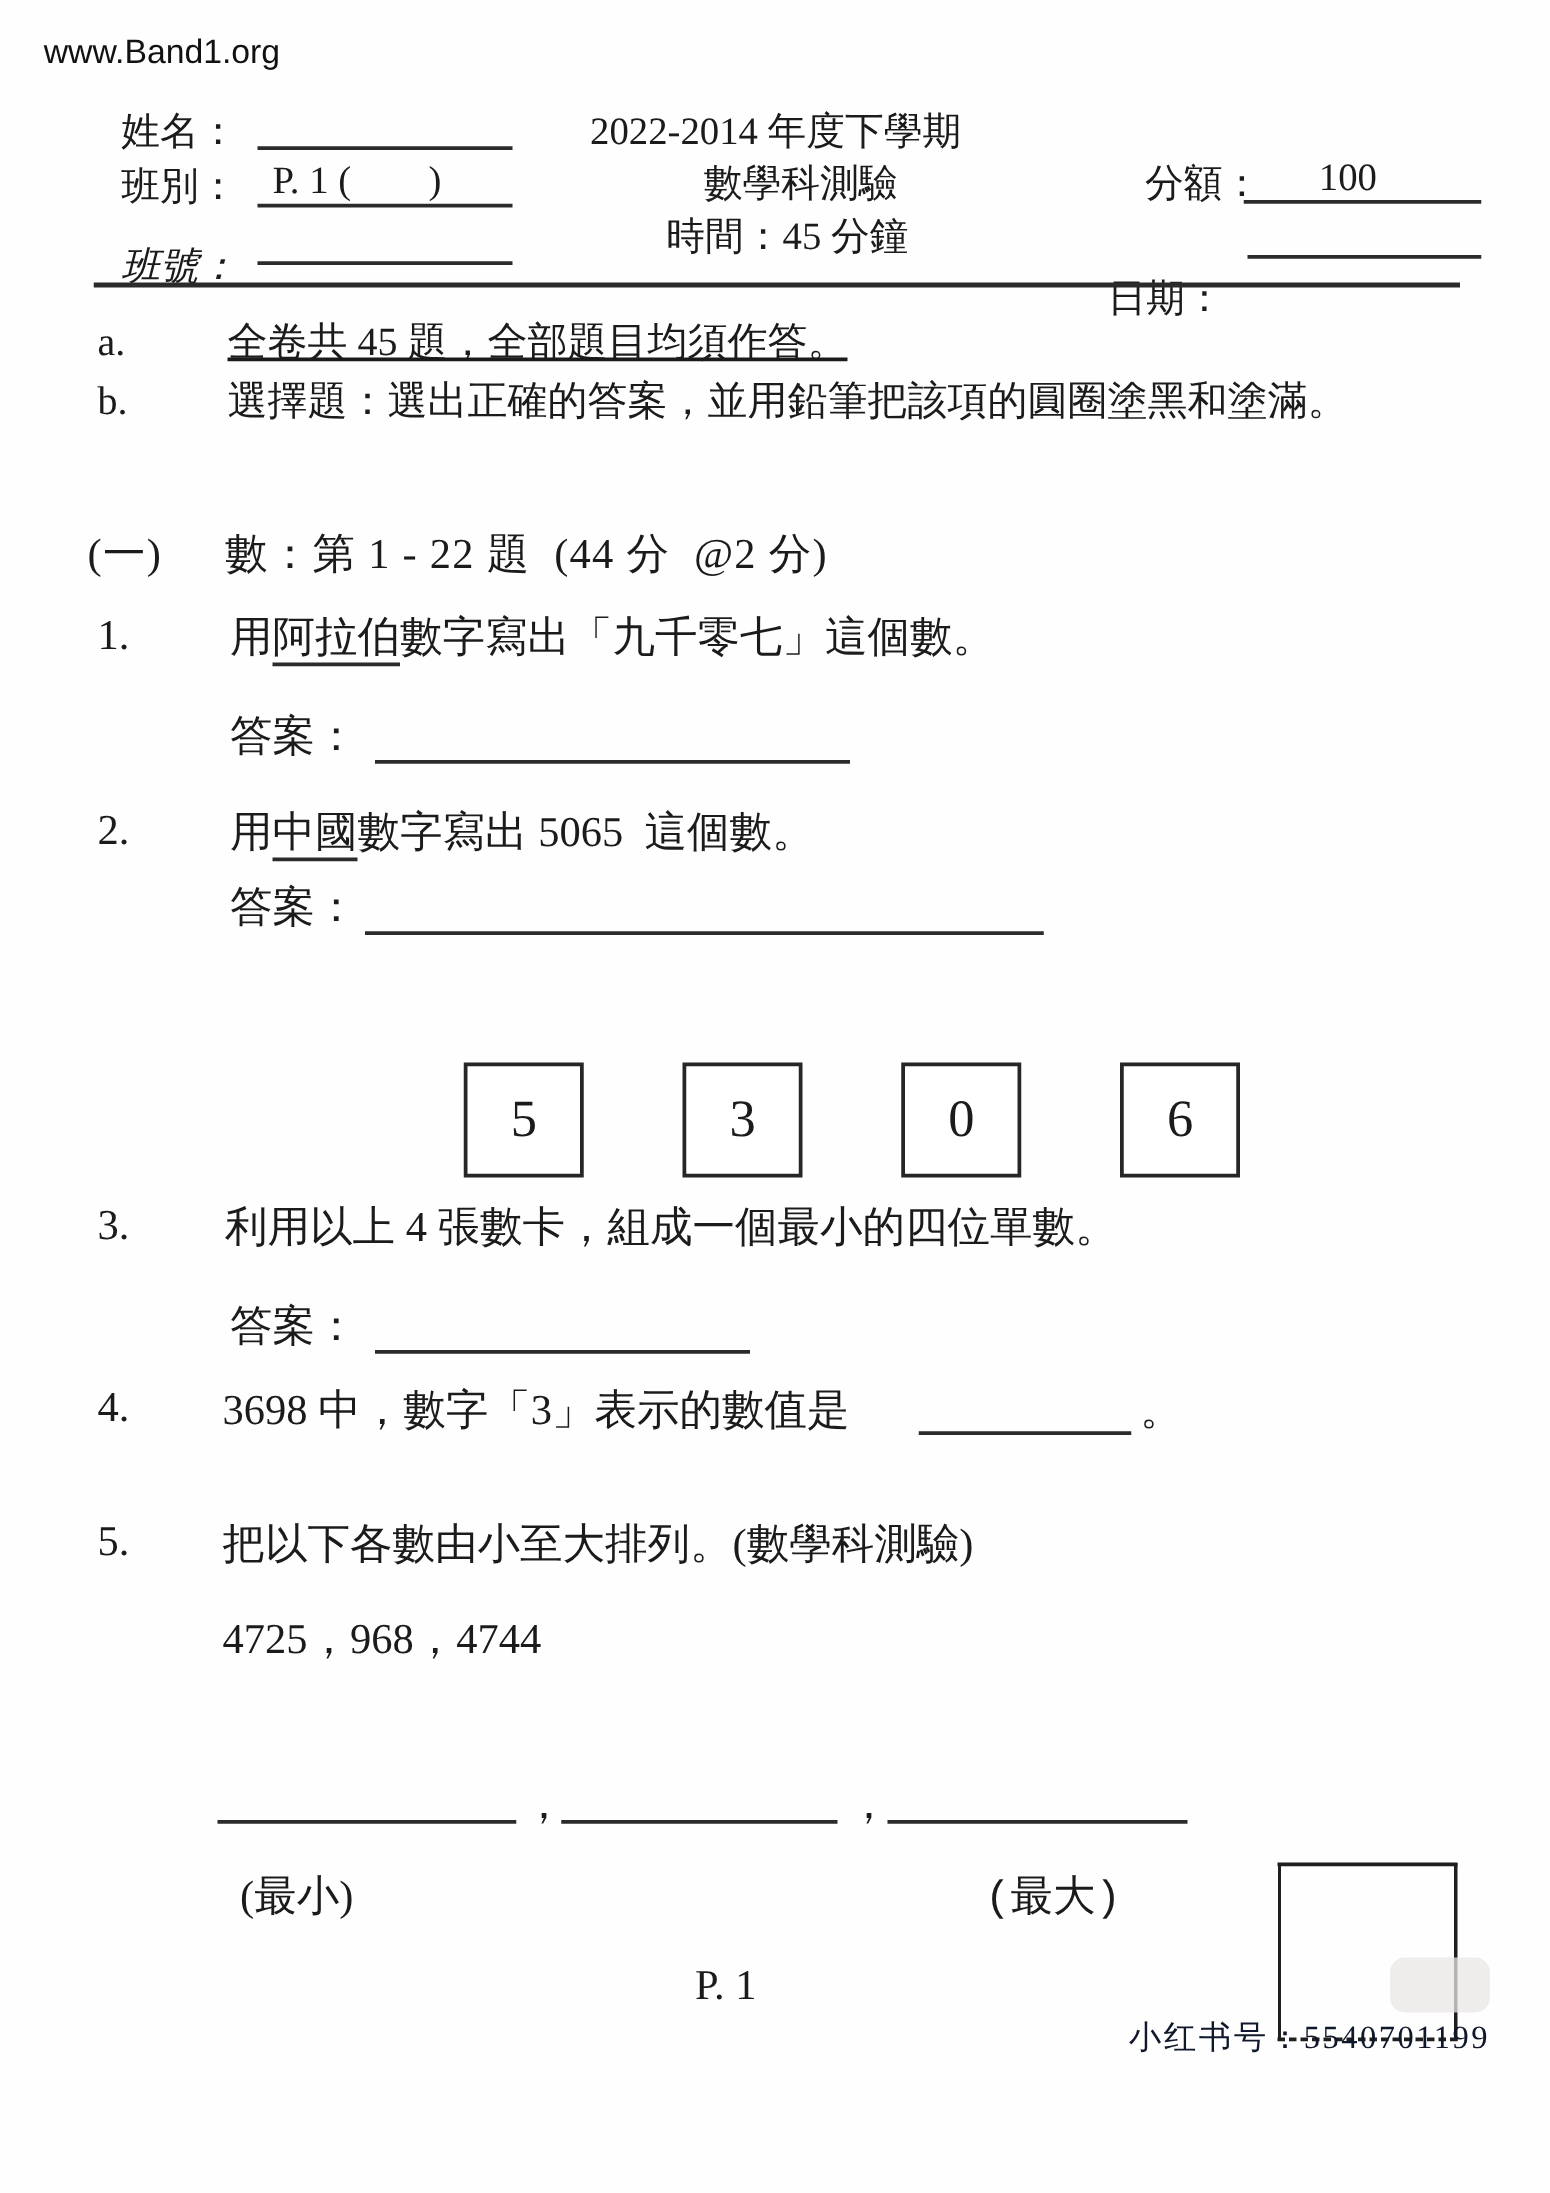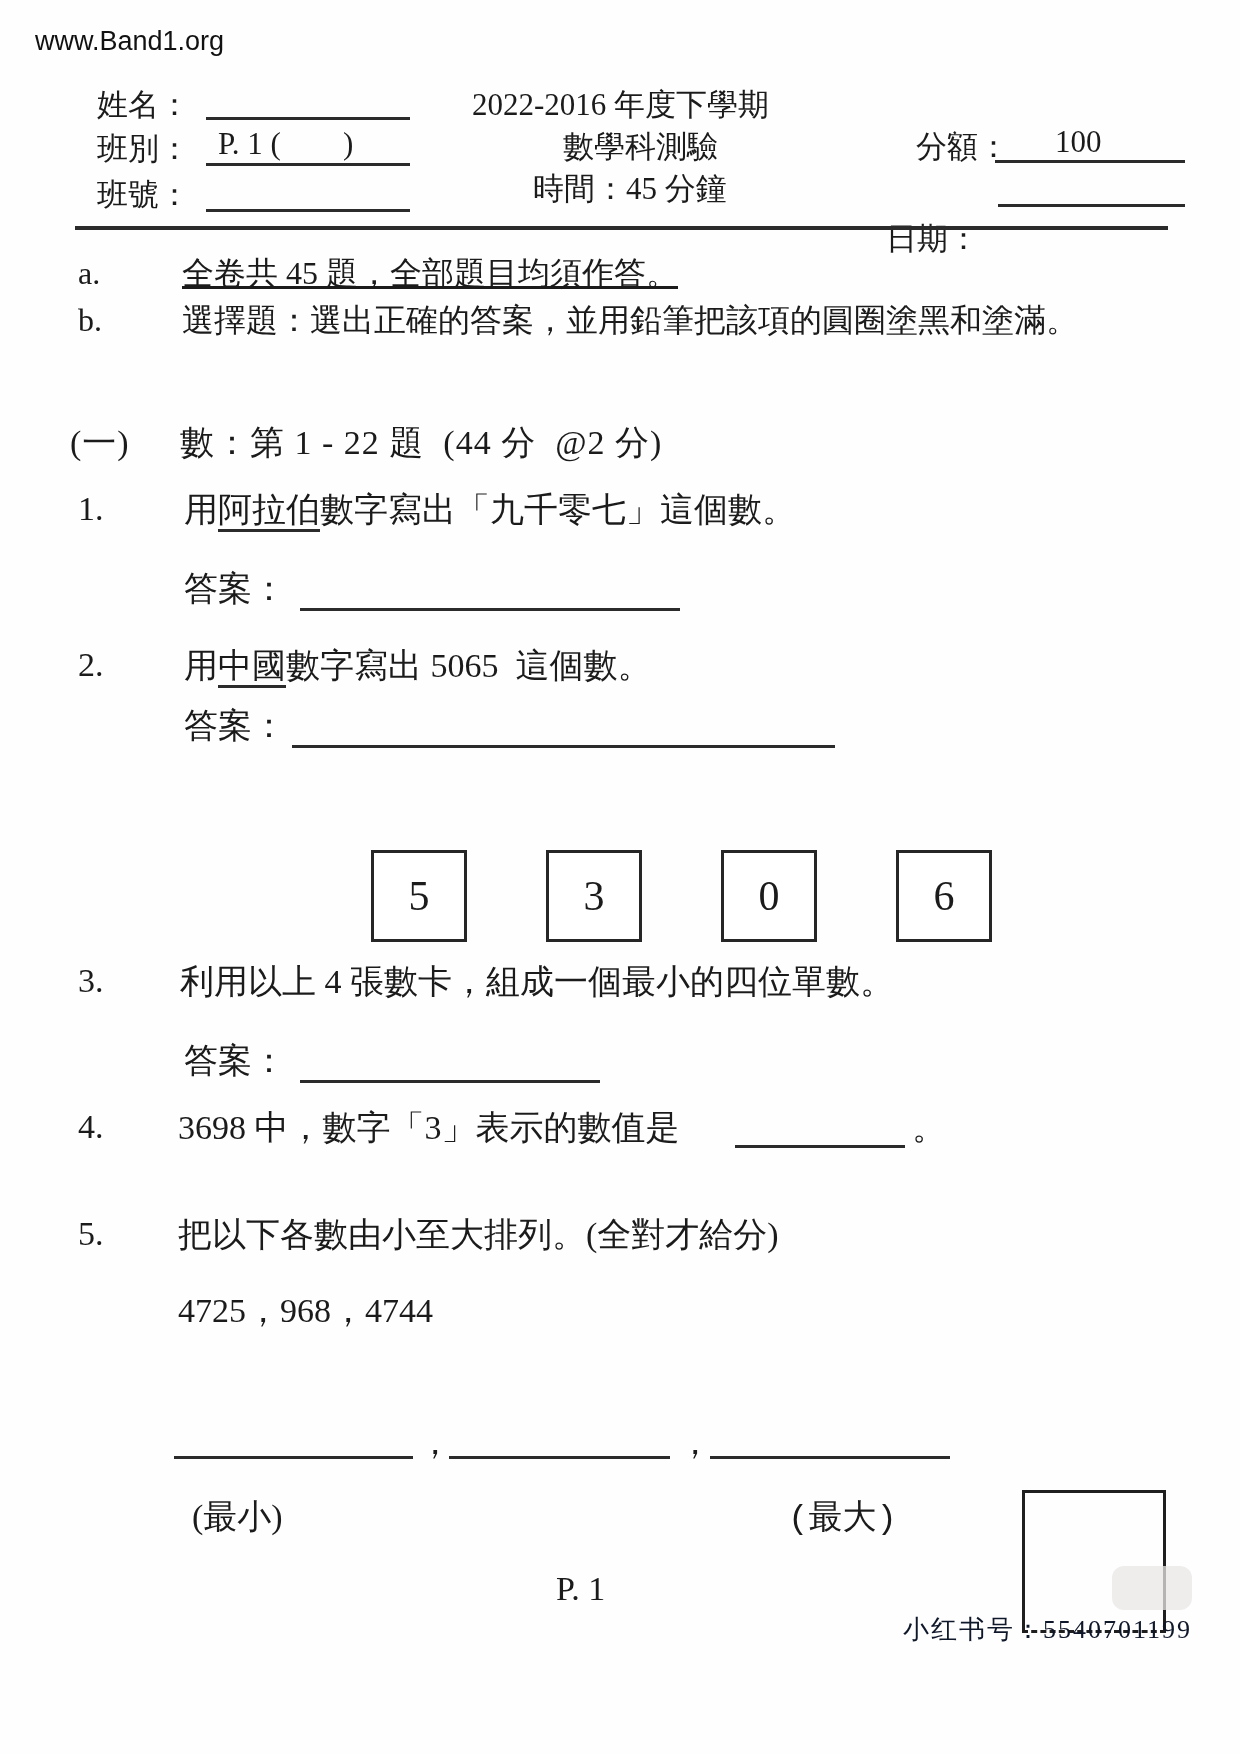--- a/index.html
+++ b/index.html
@@ -37,24 +37,24 @@
 
 <div class="abs wm-t" style="left:35px;top:26px;">www.Band1.org</div>
 
 <div class="abs h" style="left:97px;top:84px;">姓名：</div>
 <div class="line" style="left:206px;top:117px;width:204px;"></div>
 
 <div class="abs h" style="left:97px;top:128px;">班別：</div>
 <div class="abs h" style="left:218px;top:126px;">P. 1 (        )</div>
 <div class="line" style="left:206px;top:163px;width:204px;"></div>
 
-<div class="abs h" style="left:97px;top:174px;">班號：</div>
+<div class="abs h" style="left:97px;top:192px;font-style:italic;">班號：</div>
 <div class="line" style="left:206px;top:209px;width:204px;"></div>
 
-<div class="abs h" style="left:472px;top:84px;">2022-2016 年度下學期</div>
+<div class="abs h" style="left:472px;top:84px;">2022-2014 年度下學期</div>
 <div class="abs h" style="left:563px;top:126px;">數學科測驗</div>
 <div class="abs h" style="left:533px;top:168px;">時間：45 分鐘</div>
 
 <div class="abs h" style="left:916px;top:126px;">分額：</div>
 <div class="abs h" style="left:1055px;top:124px;">100</div>
 <div class="line" style="left:995px;top:160px;width:190px;"></div>
 
 <div class="abs h" style="left:886px;top:170px;margin-top:48px;">日期：</div>
 <div class="line" style="left:998px;top:204px;width:187px;"></div>
 
@@ -95,21 +95,21 @@
 <div class="abs t" style="left:180px;top:959px;">利用以上 4 張數卡，組成一個最小的四位單數。</div>
 <div class="abs t" style="left:184px;top:1038px;">答案：</div>
 <div class="line" style="left:300px;top:1080px;width:300px;"></div>
 
 <div class="abs t" style="left:78px;top:1108px;">4.</div>
 <div class="abs t" style="left:178px;top:1105px;">3698 中，數字「3」表示的數值是</div>
 <div class="line" style="left:735px;top:1145px;width:170px;"></div>
 <div class="abs t" style="left:912px;top:1105px;">。</div>
 
 <div class="abs t" style="left:78px;top:1215px;">5.</div>
-<div class="abs t" style="left:178px;top:1212px;">把以下各數由小至大排列。(全對才給分)</div>
+<div class="abs t" style="left:178px;top:1212px;">把以下各數由小至大排列。(數學科測驗)</div>
 <div class="abs t" style="left:178px;top:1288px;">4725，968，4744</div>
 
 <div class="line" style="left:174px;top:1456px;width:239px;"></div>
 <div class="abs comma" style="left:418px;top:1420px;">，</div>
 <div class="line" style="left:449px;top:1456px;width:221px;"></div>
 <div class="abs comma" style="left:678px;top:1420px;">，</div>
 <div class="line" style="left:710px;top:1456px;width:240px;"></div>
 
 <div class="abs t" style="left:192px;top:1494px;">(最小)</div>
 <div class="abs t" style="left:788px;top:1494px;font-family:Liberation Mono, monospace;">(最大)</div>

